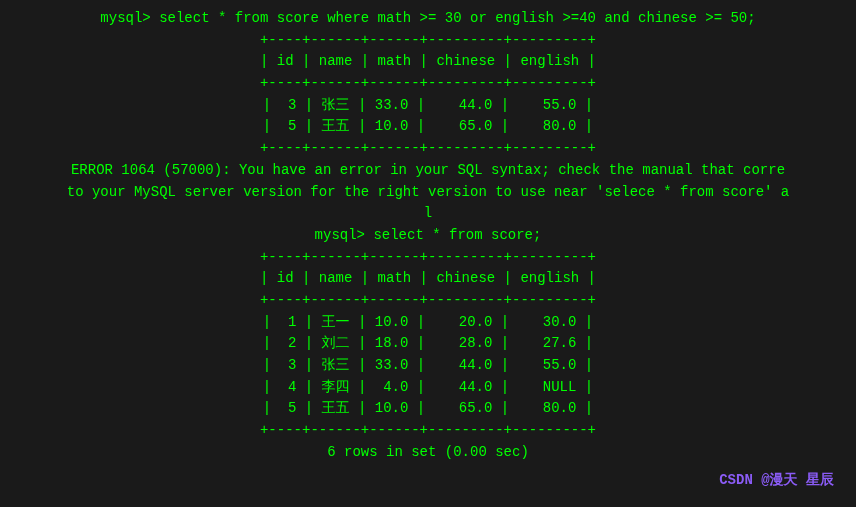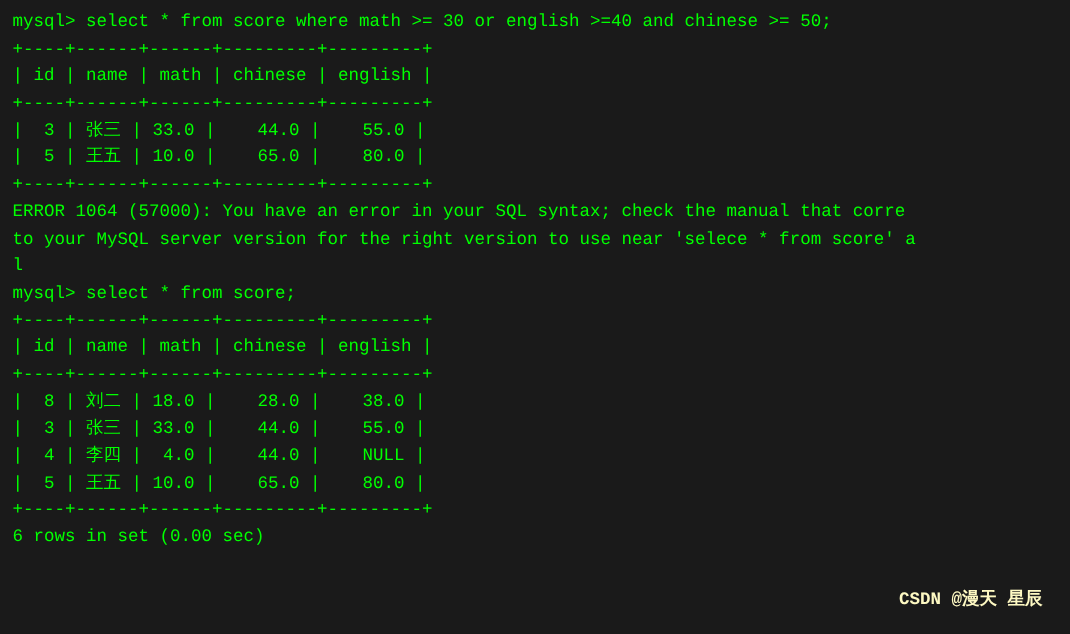--- a/index.html
+++ b/index.html
@@ -1,15 +1,15 @@
 <!DOCTYPE html>
 <html><head>
   <meta charset="utf-8">
   <style>
-    * { margin: 0; padding: 0; box-sizing: border-box; }
+    * { margin: 0; padding: 0; box-sizing: border-box; text-align: center; }
     body {
       background-color: #1a1a1a;
       color: #00ff00;
       font-family: 'Courier New', Courier, monospace;
       font-size: 14px;
       width: 856px;
       height: 507px;
       overflow: hidden;
       padding: 8px 10px;
       line-height: 1.5;
@@ -20,21 +20,21 @@
       position: relative;
     }
     .line {
       white-space: pre;
       line-height: 1.55;
     }
     .watermark {
       position: absolute;
       bottom: 8px;
       right: 12px;
-      color: #fef9c3;
+      color: #8b5cf6;
       font-size: 14px;
       font-weight: bold;
     }
   </style>
 </head>
 <body>
 
 <div class="terminal">
   <div id="terminal-content">
       <div class="line">mysql&gt; select * from score where math &gt;= 30 or english &gt;=40 and chinese &gt;= 50;</div>
@@ -45,21 +45,22 @@
       <div class="line">|  5 | 王五 | 10.0 |    65.0 |    80.0 |</div>
       <div class="line">+----+------+------+---------+---------+</div>
       <div class="line"></div>
       <div class="line">ERROR 1064 (57000): You have an error in your SQL syntax; check the manual that corre</div>
       <div class="line">to your MySQL server version for the right version to use near 'selece * from score' a</div>
       <div class="line">l</div>
       <div class="line">mysql&gt; select * from score;</div>
       <div class="line">+----+------+------+---------+---------+</div>
       <div class="line">| id | name | math | chinese | english |</div>
       <div class="line">+----+------+------+---------+---------+</div>
-      <div class="line">|  8 | 刘二 | 18.0 |    28.0 |    38.0 |</div>
+      <div class="line">|  1 | 王一 | 10.0 |    20.0 |    30.0 |</div>
+      <div class="line">|  2 | 刘二 | 18.0 |    28.0 |    27.6 |</div>
       <div class="line">|  3 | 张三 | 33.0 |    44.0 |    55.0 |</div>
       <div class="line">|  4 | 李四 |  4.0 |    44.0 |    NULL |</div>
       <div class="line">|  5 | 王五 | 10.0 |    65.0 |    80.0 |</div>
       <div class="line">+----+------+------+---------+---------+</div>
       <div class="line">6 rows in set (0.00 sec)</div>
     </div>
   <div class="watermark">CSDN @漫天 星辰</div>
 </div>
 
 </body></html>

